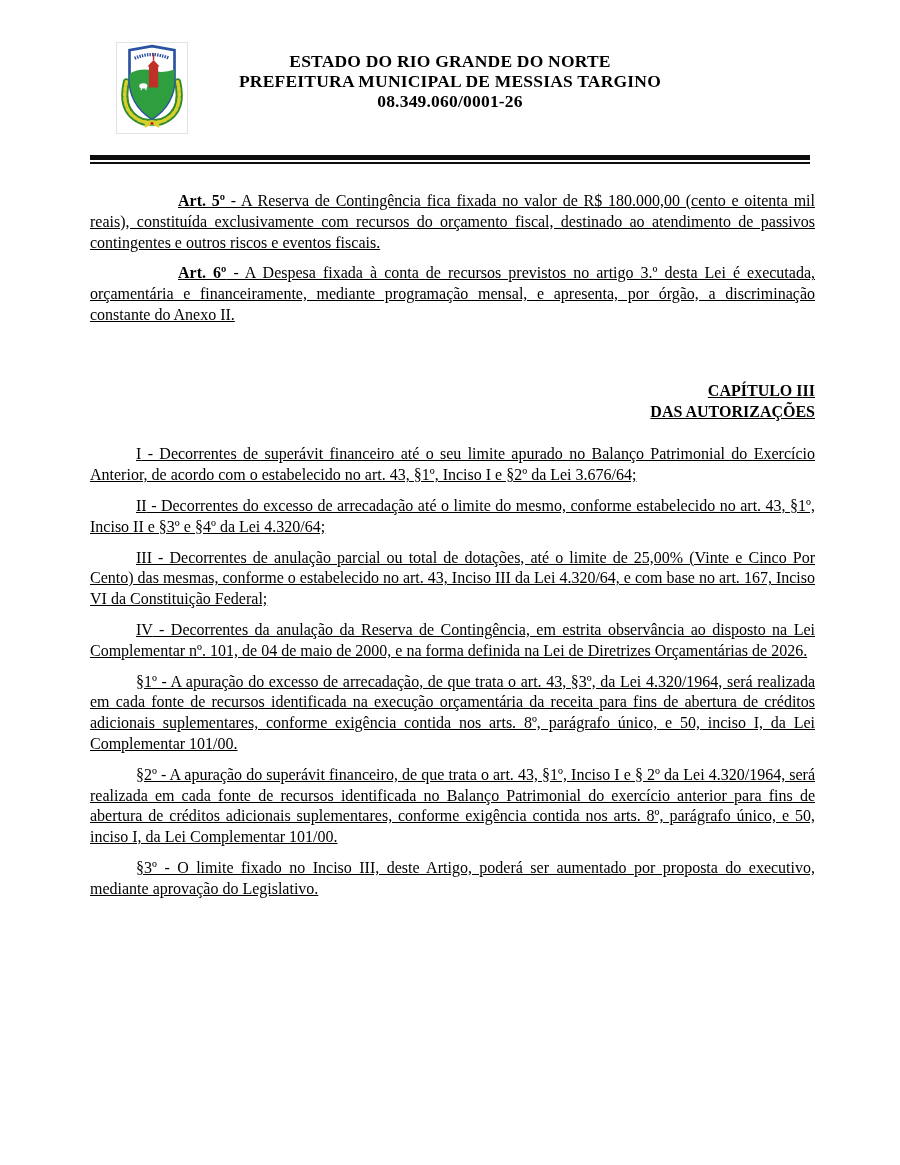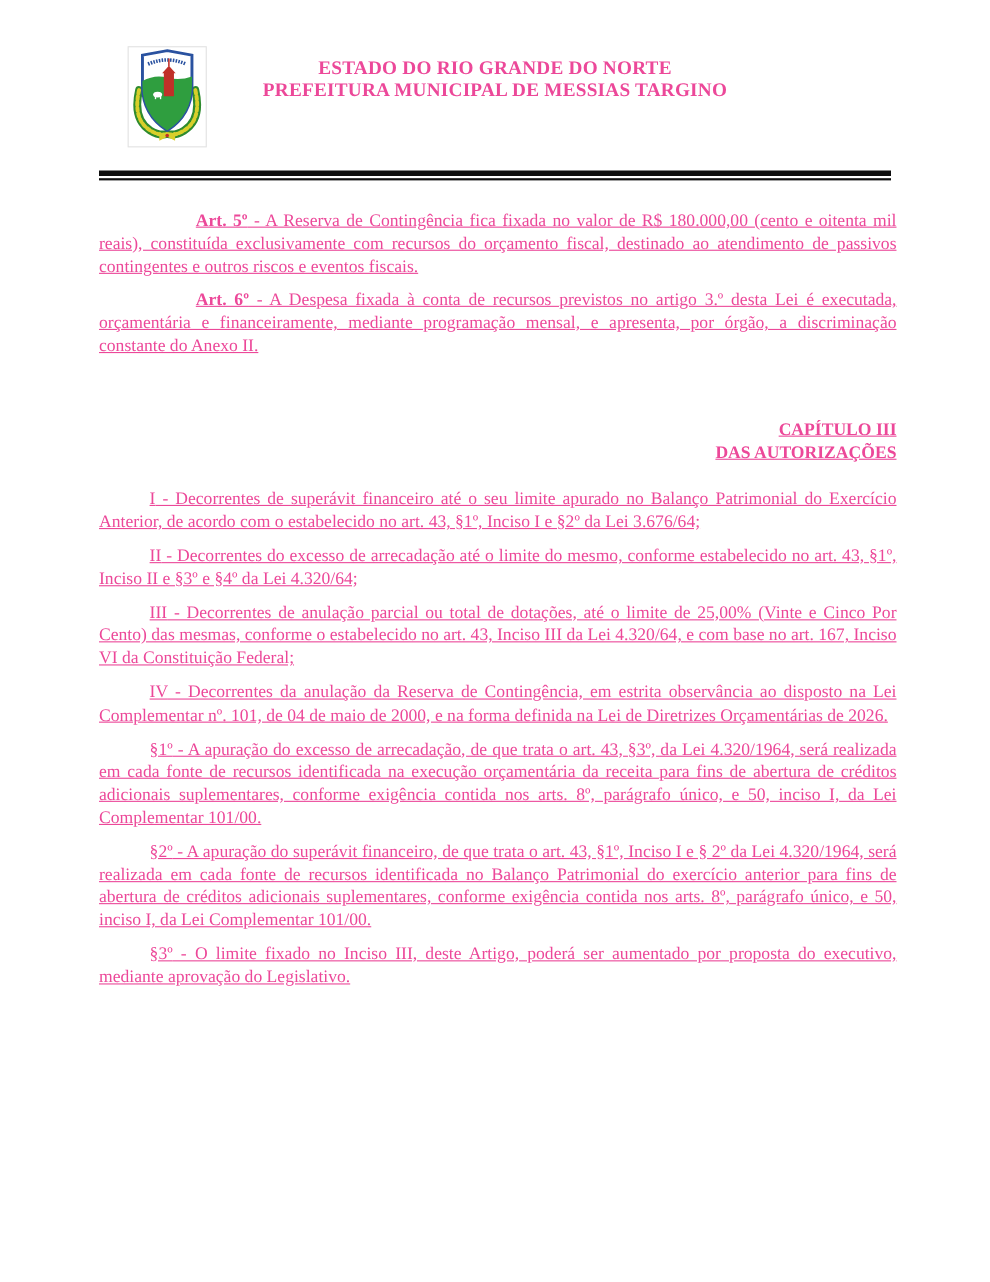--- a/index.html
+++ b/index.html
@@ -1,21 +1,21 @@
 <!DOCTYPE html>
 <html lang="pt-BR"><head>
 <meta charset="utf-8">
 <style>
   html,body{margin:0;padding:0;background:#ffffff;}
   .page{
     position:relative;
     width:900px;height:1165px;
     background:#ffffff;
     font-family:"Liberation Serif","DejaVu Serif",serif;
-    color:#ec4899;
+    color:#000000;
     overflow:hidden;
   }
   
   .header{position:relative;margin:42px 90px 0 90px;min-height:92px;}
   .logo{position:absolute;left:26px;top:0;width:70px;height:90px;border:1px solid #e2e2e2;background:#fff;}
   .logo svg{display:block;width:100%;height:100%;}
   .header-text{
     text-align:center;
     font-weight:bold;
     font-size:17.5px;
@@ -79,20 +79,21 @@
         <rect x="31" y="22.5" width="9" height="21" fill="#c03028"></rect>
 
         <ellipse cx="25.5" cy="42" rx="4" ry="2.6" fill="#ffffff"></ellipse>
         <rect x="23" y="43.5" width="1.2" height="2.6" fill="#ffffff"></rect>
         <rect x="27.5" y="43.5" width="1.2" height="2.6" fill="#ffffff"></rect>
       </svg>
     </div>
     <div class="header-text">
       <div>ESTADO DO RIO GRANDE DO NORTE</div>
       <div>PREFEITURA MUNICIPAL DE MESSIAS TARGINO</div>
+      <div>08.349.060/0001-26</div>
     </div>
   </div>
 
   <div class="rule"></div>
 
   <div class="doc-body">
 
     <p class="article"><span class="lead-bold">Art. 5º</span><span> - A Reserva de Contingência fica fixada no valor de R$ 180.000,00 (cento e oitenta mil reais), constituída exclusivamente com recursos do orçamento fiscal, destinado ao atendimento de passivos contingentes e outros riscos e eventos fiscais.</span></p>
 
     <p class="article"><span class="lead-bold">Art. 6º</span><span> - A Despesa fixada à conta de recursos previstos no artigo 3.º desta Lei é executada, orçamentária e financeiramente, mediante programação mensal, e apresenta, por órgão, a discriminação constante do Anexo II.</span></p>

